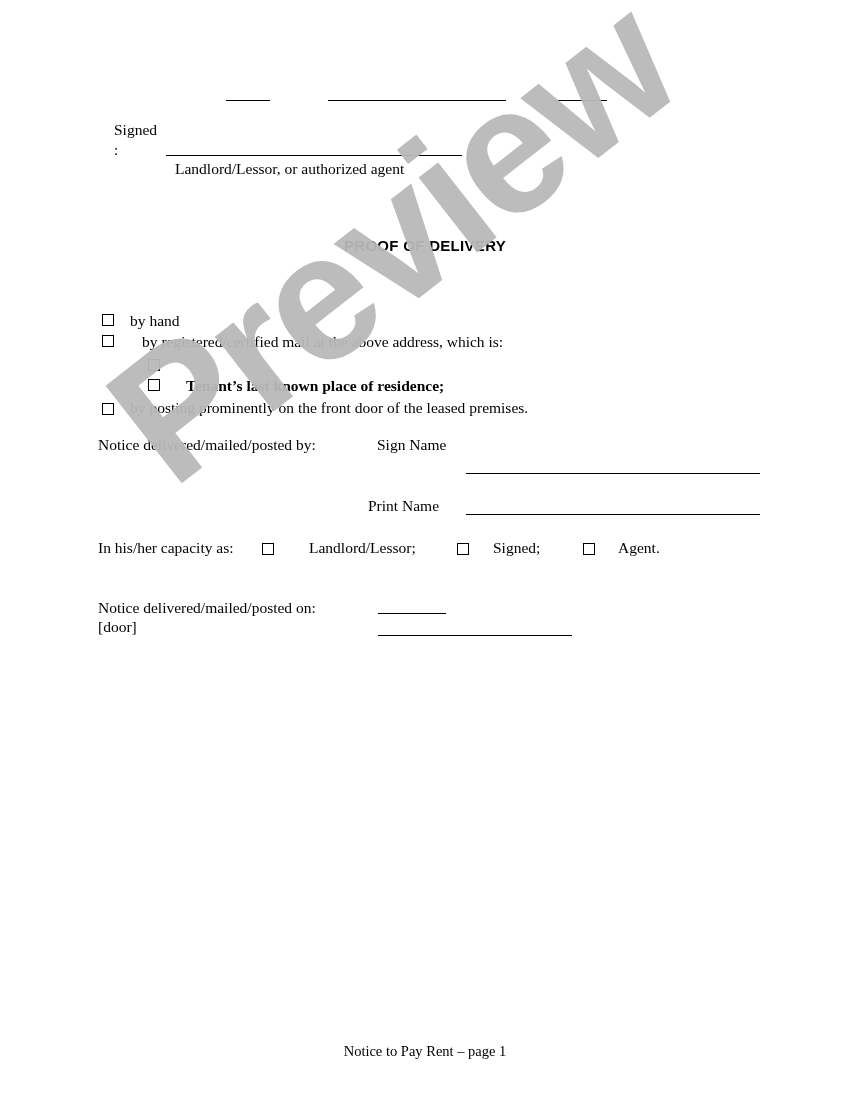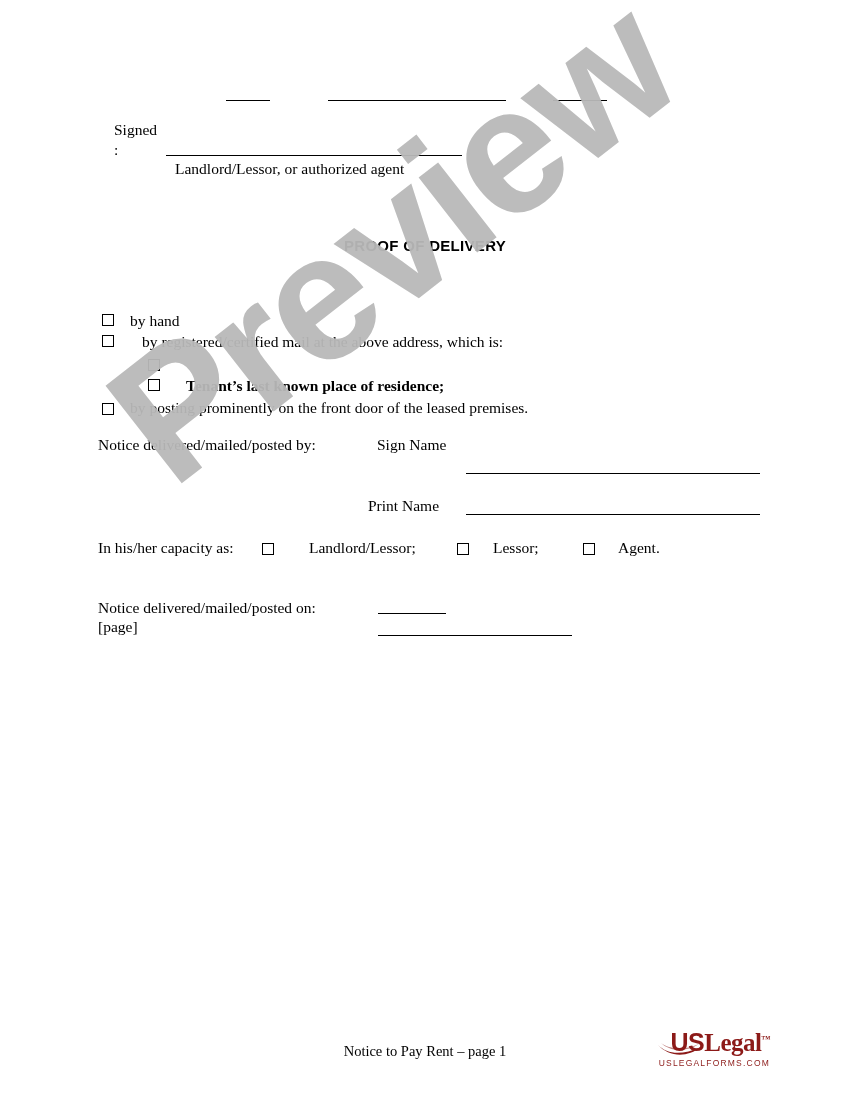--- a/index.html
+++ b/index.html
@@ -188,53 +188,41 @@
       <span>In his/her capacity as:</span>
     </div>
 
     <div class="cbox" style="left:262px; top:543px;"></div>
     <div class="para" style="left:309px; top:538px;">
       <span>Landlord/Lessor;</span>
     </div>
 
     <div class="cbox" style="left:457px; top:543px;"></div>
     <div class="para" style="left:493px; top:538px;">
-      <span>Lessor;</span>
+      <span>Signed;</span>
     </div>
 
     <div class="cbox" style="left:583px; top:543px;"></div>
     <div class="para" style="left:618px; top:538px;">
       <span>Agent.</span>
     </div>
 
     <div class="para" style="left:98px; top:598px;">
       <span>Notice delivered/mailed/posted on:</span>
     </div>
     <div class="rule" style="left:378px; top:613px; width:68px;"></div>
     <div class="para" style="left:98px; top:617px;">
-      <span>[page]</span>
+      <span>[door]</span>
     </div>
     <div class="rule" style="left:378px; top:635px; width:194px;"></div>
 
     <div class="footer" style="top:1043px;">
       <span>Notice to Pay Rent  – page 1</span>
     </div>
 
-    <div class="logo">
-      <div class="logo-main" style="position:relative;">
-        <svg class="logo-swoosh" viewBox="0 0 46 16">
-          <path d="M1 3 C10 12, 24 14, 44 5 C30 16, 12 15, 1 3 Z" fill="#8c1a18"></path>
-          <path d="M4 1 C12 7, 26 9, 42 2 C28 11, 12 9, 4 1 Z" fill="#8c1a18" opacity="0.55"></path>
-        </svg>
-        <span class="us">US</span><span>Legal</span><span class="logo-tm">™</span>
-      </div>
-      <div class="logo-sub">
-        <span>USLEGALFORMS.COM</span>
-      </div>
-    </div>
 
   </div>
 
   <div class="watermark">
     <div class="watermark-text">Preview</div>
   </div>
 
 </div>
 
 </body></html>

